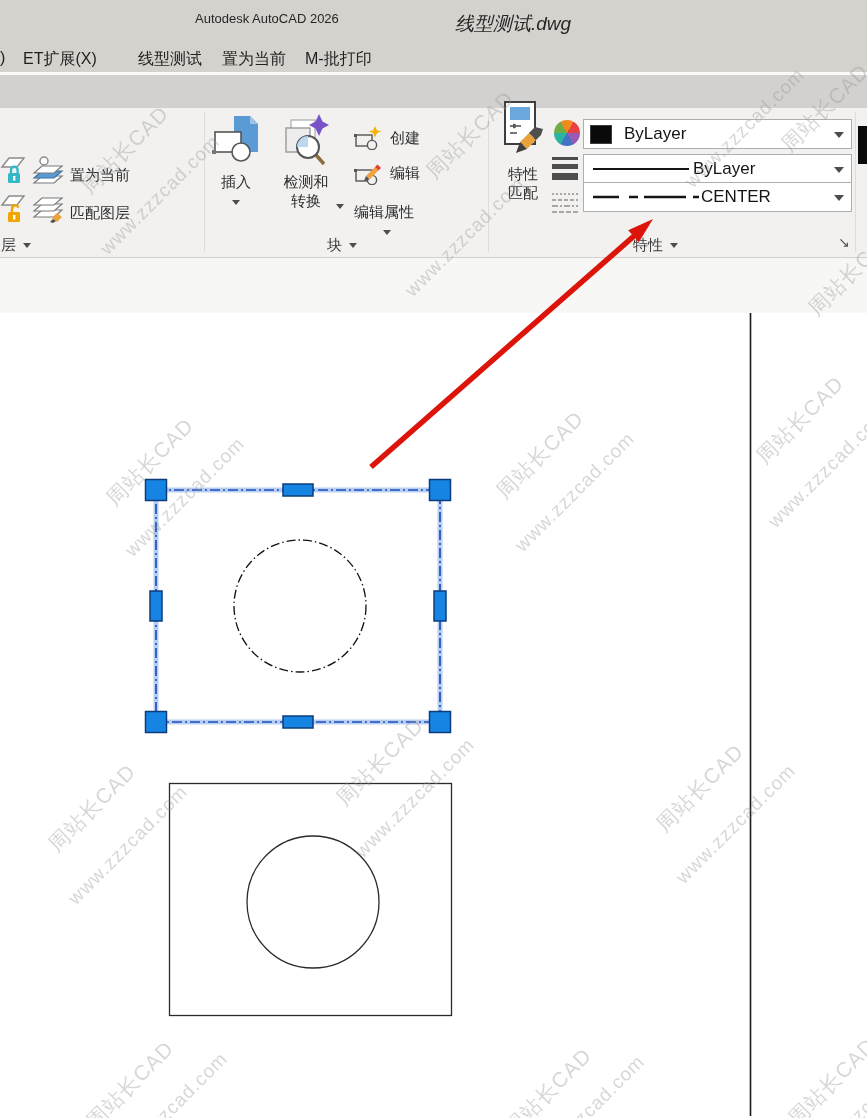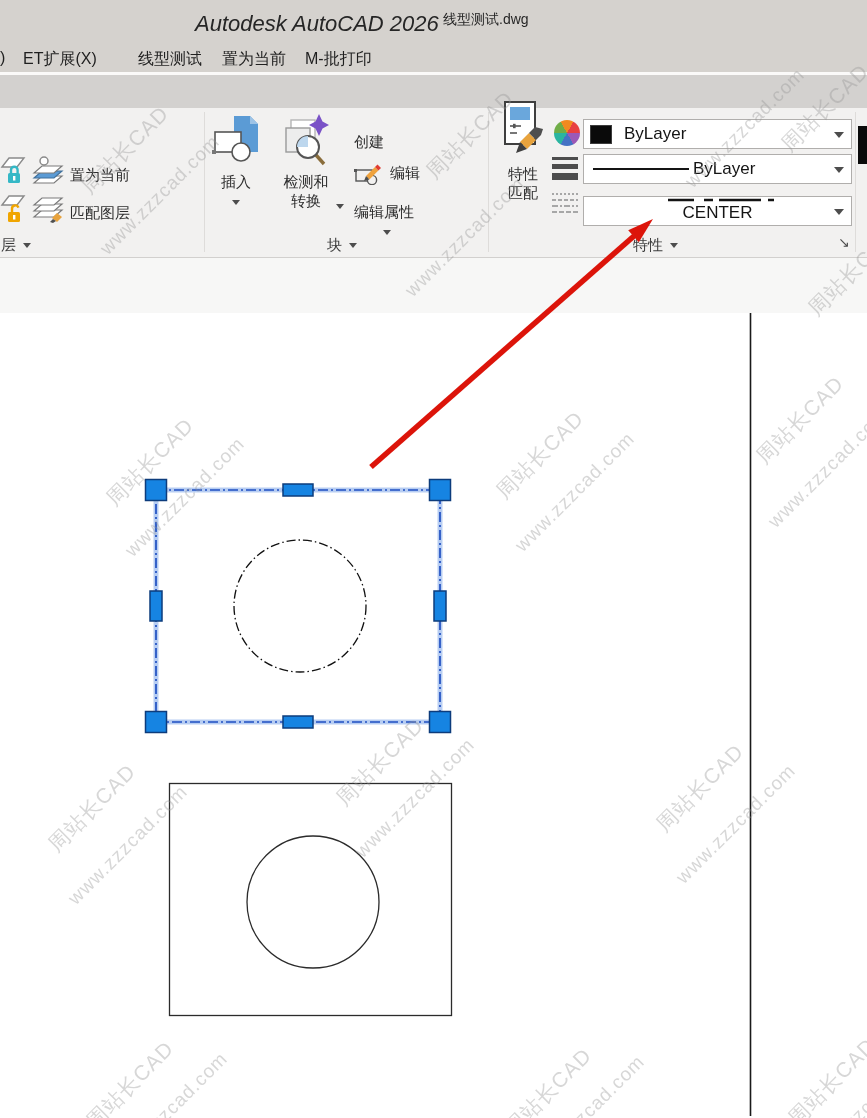--- a/index.html
+++ b/index.html
@@ -4,22 +4,22 @@
 <style>
   * { margin:0; padding:0; box-sizing:border-box; }
   html,body { width:867px; height:1118px; }
   body {
     position:relative; overflow:hidden; background:#ffffff;
     font-family:"Liberation Sans","DejaVu Sans",sans-serif;
     -webkit-font-smoothing:antialiased;
   }
   
   .titlebar { position:absolute; left:0; top:0; width:867px; height:44px; background:#d5d2ce; }
-  .titlebar .app  { position:absolute; left:195px; top:11px; font-size:22px; color:#262626;font-style:italic; }
-  .titlebar .doc  { position:absolute; left:443px; top:11px; font-size:14px; color:#262626; }
+  .titlebar .app  { position:absolute; left:195px; top:11px; font-size:13px; color:#262626; }
+  .titlebar .doc  { position:absolute; left:455px; top:11px; font-size:19px; color:#262626;font-style:italic; }
   .menubar { position:absolute; left:0; top:44px; width:867px; height:28px; background:#d5d2ce; }
   .menubar span { position:absolute; top:5px; font-size:16px; color:#1f1f1f; white-space:nowrap; }
   .menu-sep { position:absolute; left:0; top:72px; width:867px; height:3px; background:#fbfaf9; }
   .tabsrow  { position:absolute; left:0; top:75px; width:867px; height:33px; background:#d3d1cf; }
   
   .ribbon { position:absolute; left:0; top:108px; width:867px; height:150px;
             background:#f2f1f0; border-bottom:1px solid #d2d0ce; }
   .vsep { position:absolute; top:4px; width:1px; height:140px; background:#dedcda; }
   .panel-label { position:absolute; top:128px; display:flex; align-items:center; gap:7px;
                  font-size:15px; color:#3c3c3c; white-space:nowrap; }
@@ -128,21 +128,21 @@
       <path d="M22,2 h16 l8,8 v28 h-24 z" fill="#5b9bd5"></path>
       <path d="M38,2 l8,8 h-8 z" fill="#9dc3e6"></path>
       <rect x="3" y="18" width="26" height="20" fill="#ffffff" stroke="#555555" stroke-width="1.6"></rect>
       <circle cx="29" cy="38" r="9" fill="#ffffff" stroke="#555555" stroke-width="1.6"></circle>
       <rect x="0" y="36" width="4" height="4" fill="#777777"></rect>
     </svg>
     <div class="lbl">插入</div>
     <span class="tri-down tri-sm" style="margin-top:3px;"></span>
   </div>
 
-  <div class="smallrow" style="top:17px;flex-direction:column;">
+  <div class="smallrow" style="top:17px;">
     <svg width="28" height="24" viewBox="0 0 28 24">
       <rect x="2" y="9" width="16" height="11" fill="none" stroke="#555555" stroke-width="1.4"></rect>
       <rect x="0" y="8" width="3" height="3" fill="#555555"></rect>
       <circle cx="18" cy="19" r="4.6" fill="#f2f1f0" stroke="#555555" stroke-width="1.4"></circle>
       <polygon points="21,0 23,4.2 27.5,5.6 23,7 21,11.5 19,7 14.5,5.6 19,4.2" fill="#f5b30f"></polygon>
     </svg>
     <span class="lbl">创建</span>
   </div>
 
   <div class="smallrow" style="top:52px;">
@@ -216,21 +216,21 @@
     <span class="combo-text">ByLayer</span>
     <span class="tri-down combo-arrow"></span>
   </div>
 
   <div class="combo" style="top:46px;">
     <span style="width:96px; height:2.6px; background:#141414; margin:0 4px 0 9px;"></span>
     <span class="combo-text">ByLayer</span>
     <span class="tri-down combo-arrow"></span>
   </div>
 
-  <div class="combo" style="top:88px;flex-direction:column;">
+  <div class="combo" style="top:74px;">
     <svg width="108" height="6" style="margin-left:9px;">
       <line x1="0" y1="3" x2="108" y2="3" stroke="#141414" stroke-width="2.6" stroke-dasharray="26 10 9 6 42 7 6 20"></line>
     </svg>
     <span class="combo-text">CENTER</span>
     <span class="tri-down combo-arrow"></span>
   </div>
 
   <div class="panel-label" style="left:633px;">
     <span>特性</span>
     <span class="tri-down tri-sm"></span>

